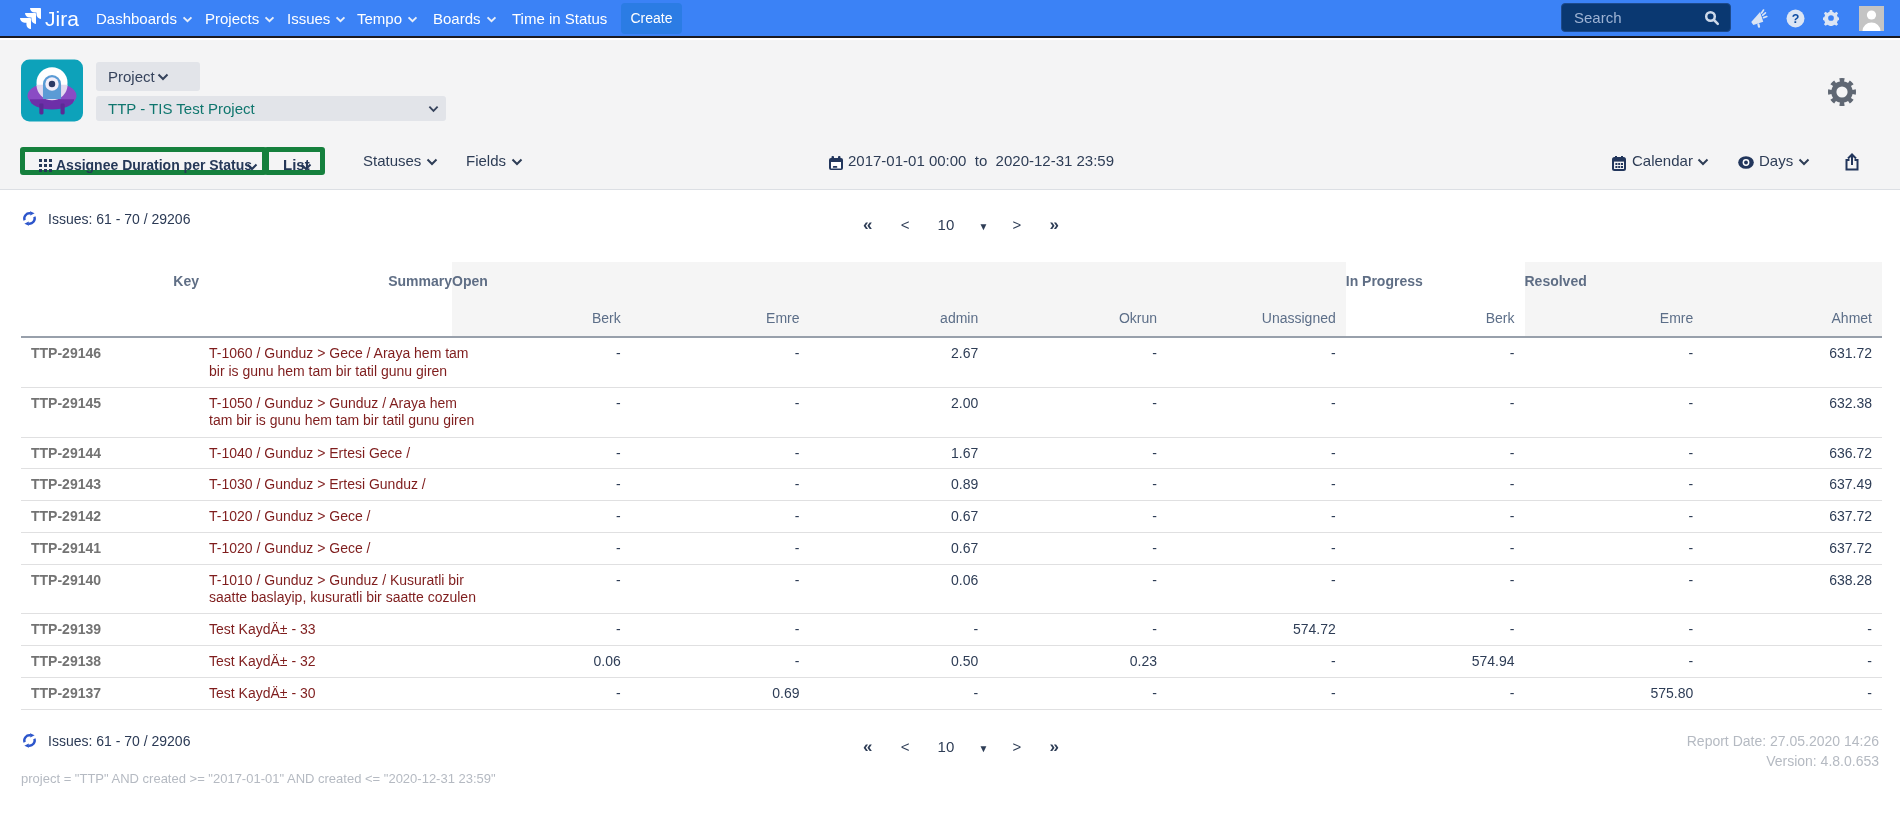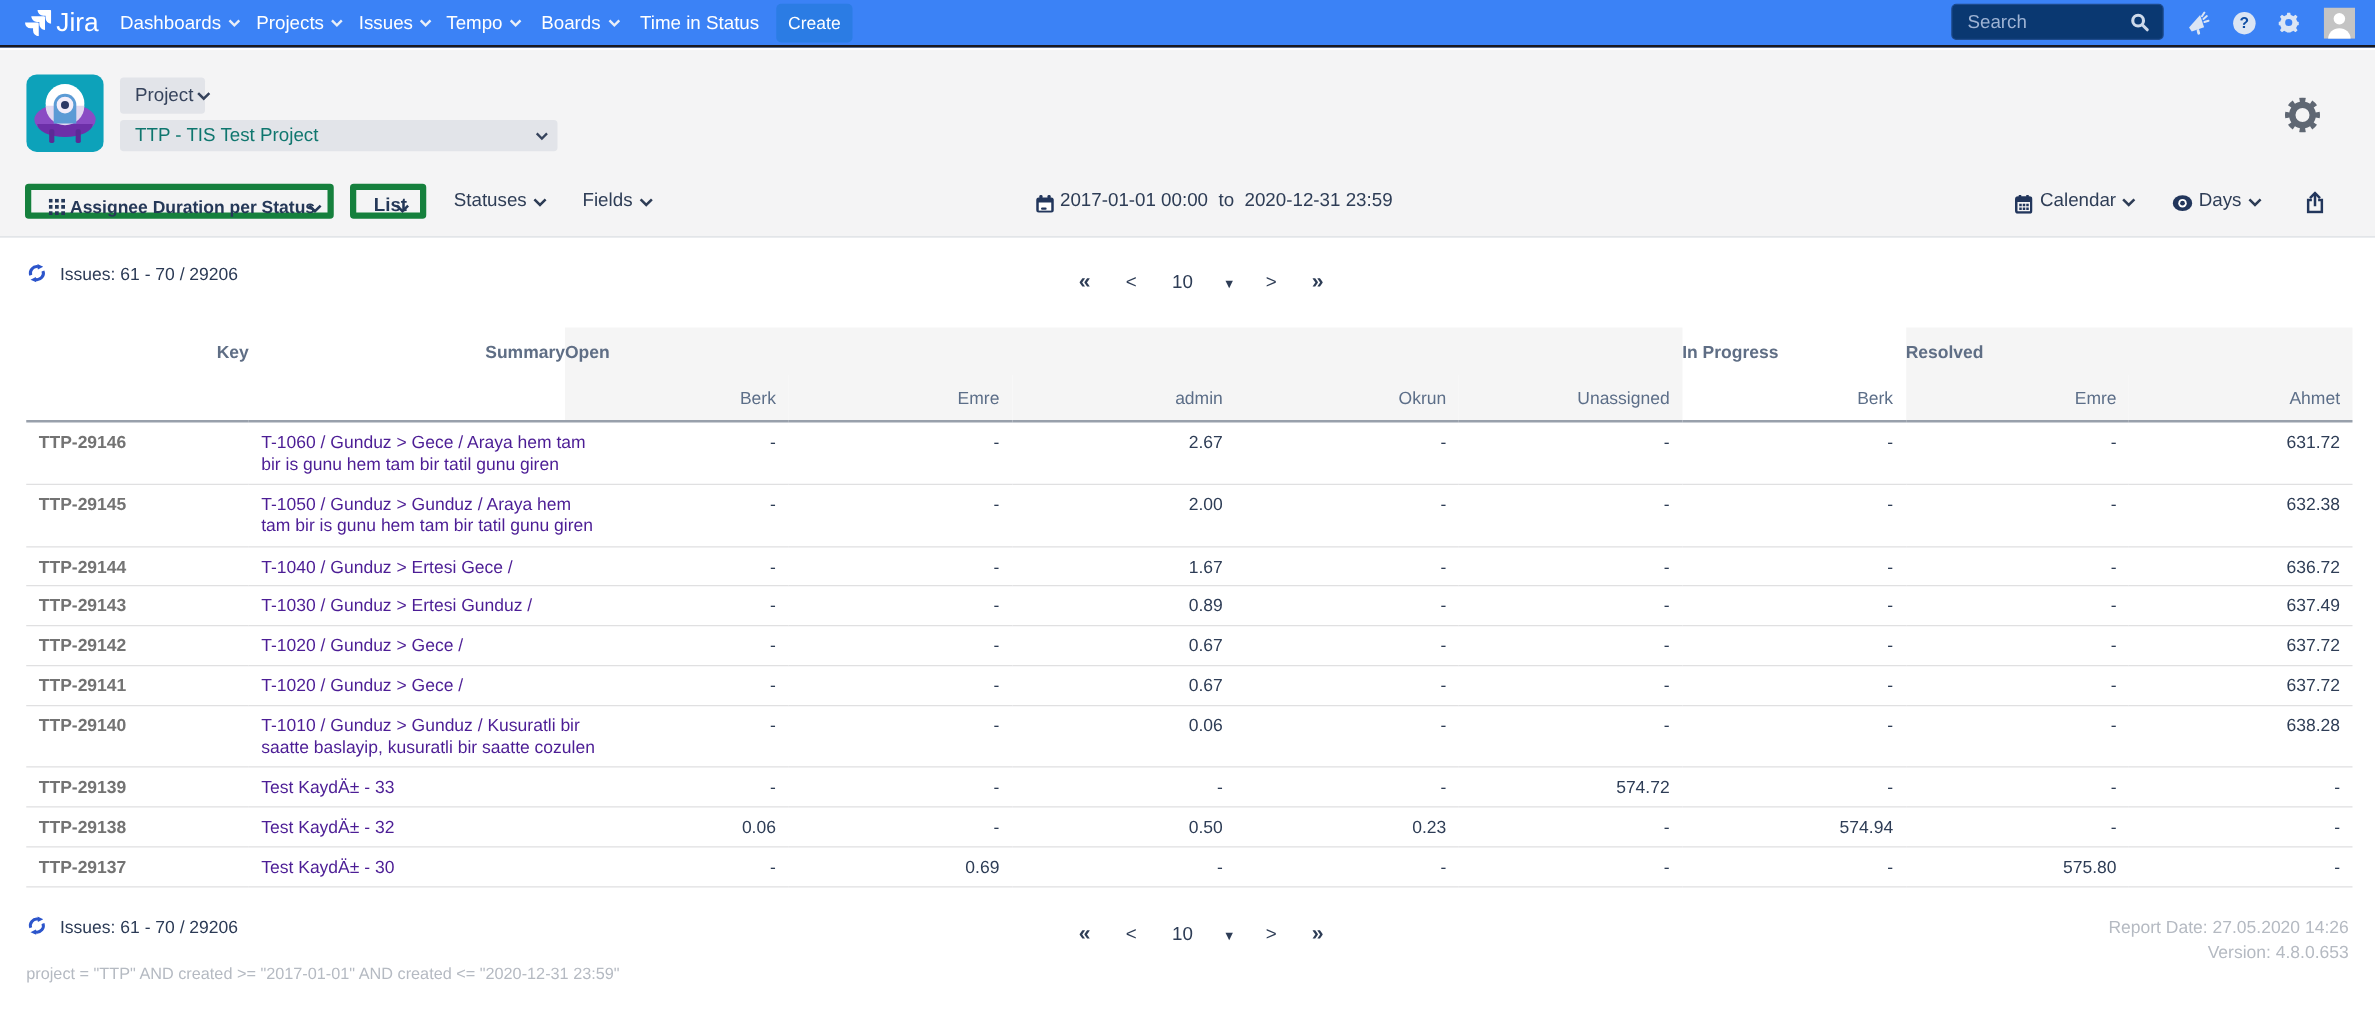--- a/index.html
+++ b/index.html
@@ -10,40 +10,40 @@
 
 .nav { position:absolute; top:0; left:0; width:1900px; height:38px; background:#3b82f6; border-bottom:2px solid #191920; }
 .nav-item { position:absolute; top:0; height:38px; line-height:38px; color:#ffffff; font-size:15px; white-space:nowrap; }
 .nav-item svg { margin-left:5px; vertical-align:middle; margin-top:-2px; }
 .create-btn { position:absolute; left:621px; top:3px; width:61px; height:31px; background:#2b7ce4; border-radius:4px; color:#fff; font-size:14px; text-align:center; line-height:31px; }
 .search { position:absolute; left:1561px; top:3px; width:170px; height:29px; background:#0a3871; border:1px solid #1d4a8c; border-radius:4px; }
 .search span { position:absolute; left:12px; top:5px; font-size:15px; color:#9eb3d4; }
 
 
 .header-area { position:absolute; top:40px; left:0; width:1900px; height:150px; background:#f4f4f5; border-bottom:1px solid #dcdfe4; }
-.proj-btn { position:absolute; left:96px; top:22px; width:68px; height:29px; background:#e2e4e9; border-radius:3px; color:#36435c; font-size:15px; line-height:29px; }
+.proj-btn { position:absolute; left:96px; top:22px; width:104px; height:29px; background:#e2e4e9; border-radius:3px; color:#36435c; font-size:15px; line-height:29px; }
 .proj-sel { position:absolute; left:96px; top:56px; width:350px; height:25px; background:#e2e4e9; border-radius:3px; color:#0f766e; font-size:15px; line-height:25px; }
 
 
 .tb-btn { position:absolute; top:107px; height:28px; border:5px solid #15803d; border-radius:3px; color:#253858; font-weight:bold; font-size:15px; line-height:26px; }
 .tb-text { position:absolute; top:107px; height:28px; color:#2e3d56; font-size:15px; line-height:28px; }
 
 
 .issues-line { position:absolute; left:48px; top:210px; font-size:14px; color:#2b3a55; }
 .pag { position:absolute; width:1900px; text-align:center; color:#2e3d56; font-size:15px; }
 table { position:absolute; left:21px; top:262px; width:1861px; border-collapse:collapse; table-layout:fixed; }
 th, td { font-weight:normal; }
 thead .grp { font-size:14px; color:#5f6e85; font-weight:bold; text-align:left; height:38px; vertical-align:middle; }
 thead .sub { font-size:14px; color:#5c6e88; text-align:right; padding-right:10px; height:36px; vertical-align:middle; }
 thead .keyh { font-size:14px; color:#5f6e85; font-weight:bold; text-align:right; padding-left:10px; vertical-align:top; padding-top:11px; }
 .gbg { background:#f5f5f5; }
 tbody tr { border-bottom:1px solid #e0e0e1; }
 tbody td { font-size:14px; color:#2e3d56; vertical-align:top; padding-top:7px; line-height:17.5px; }
 td.key { color:#737373; font-weight:bold; padding-left:10px; }
-td.sum { color:#4c1d95; padding-left:10px; white-space:nowrap;margin-top:20px; }
+td.sum { color:#7f1d1d; padding-left:10px; white-space:nowrap;margin-top:20px; }
 td.val { text-align:right; padding-right:10px; }
 .r50 { height:50px; }
 .r32 { height:32px; }
 .r31 { height:31px; }
 .r49 { height:49px; }
 
 .footer-gray { color:#b5bac2; font-size:14px; }
 </style>
 </head>
 <body>
@@ -147,21 +147,21 @@
           <rect x="0" y="10" width="3" height="3"></rect>
           <rect x="5" y="10" width="3" height="3"></rect>
           <rect x="10" y="10" width="3" height="3"></rect>
         </g>
       </svg>
     <span style="margin-left:31px; font-size:14px;">Assignee Duration per Status</span>
     <svg class="abs" style="right:4px; top:11px;" width="12" height="8" viewBox="0 0 12 8">
         <path d="M1.5 1.5 L6 6 L10.5 1.5" fill="none" stroke="#253858" stroke-width="2"></path>
       </svg>
   </div>
-  <div class="tb-btn" style="left:280px; width:61px;">
+  <div class="tb-btn" style="left:264px; width:61px;">
     <span style="margin-left:14px;">List</span>
     <svg class="abs" style="right:8px; top:11px;" width="12" height="8" viewBox="0 0 12 8">
         <path d="M1.5 1.5 L6 6 L10.5 1.5" fill="none" stroke="#253858" stroke-width="2"></path>
       </svg>
   </div>
   <div class="tb-text" style="left:363px;">Statuses
     <svg class="abs" style="left:63px; top:11px;" width="12" height="8" viewBox="0 0 12 8">
         <path d="M1.5 1.5 L6 6 L10.5 1.5" fill="none" stroke="#2e3d56" stroke-width="2"></path>
       </svg>
   </div>

